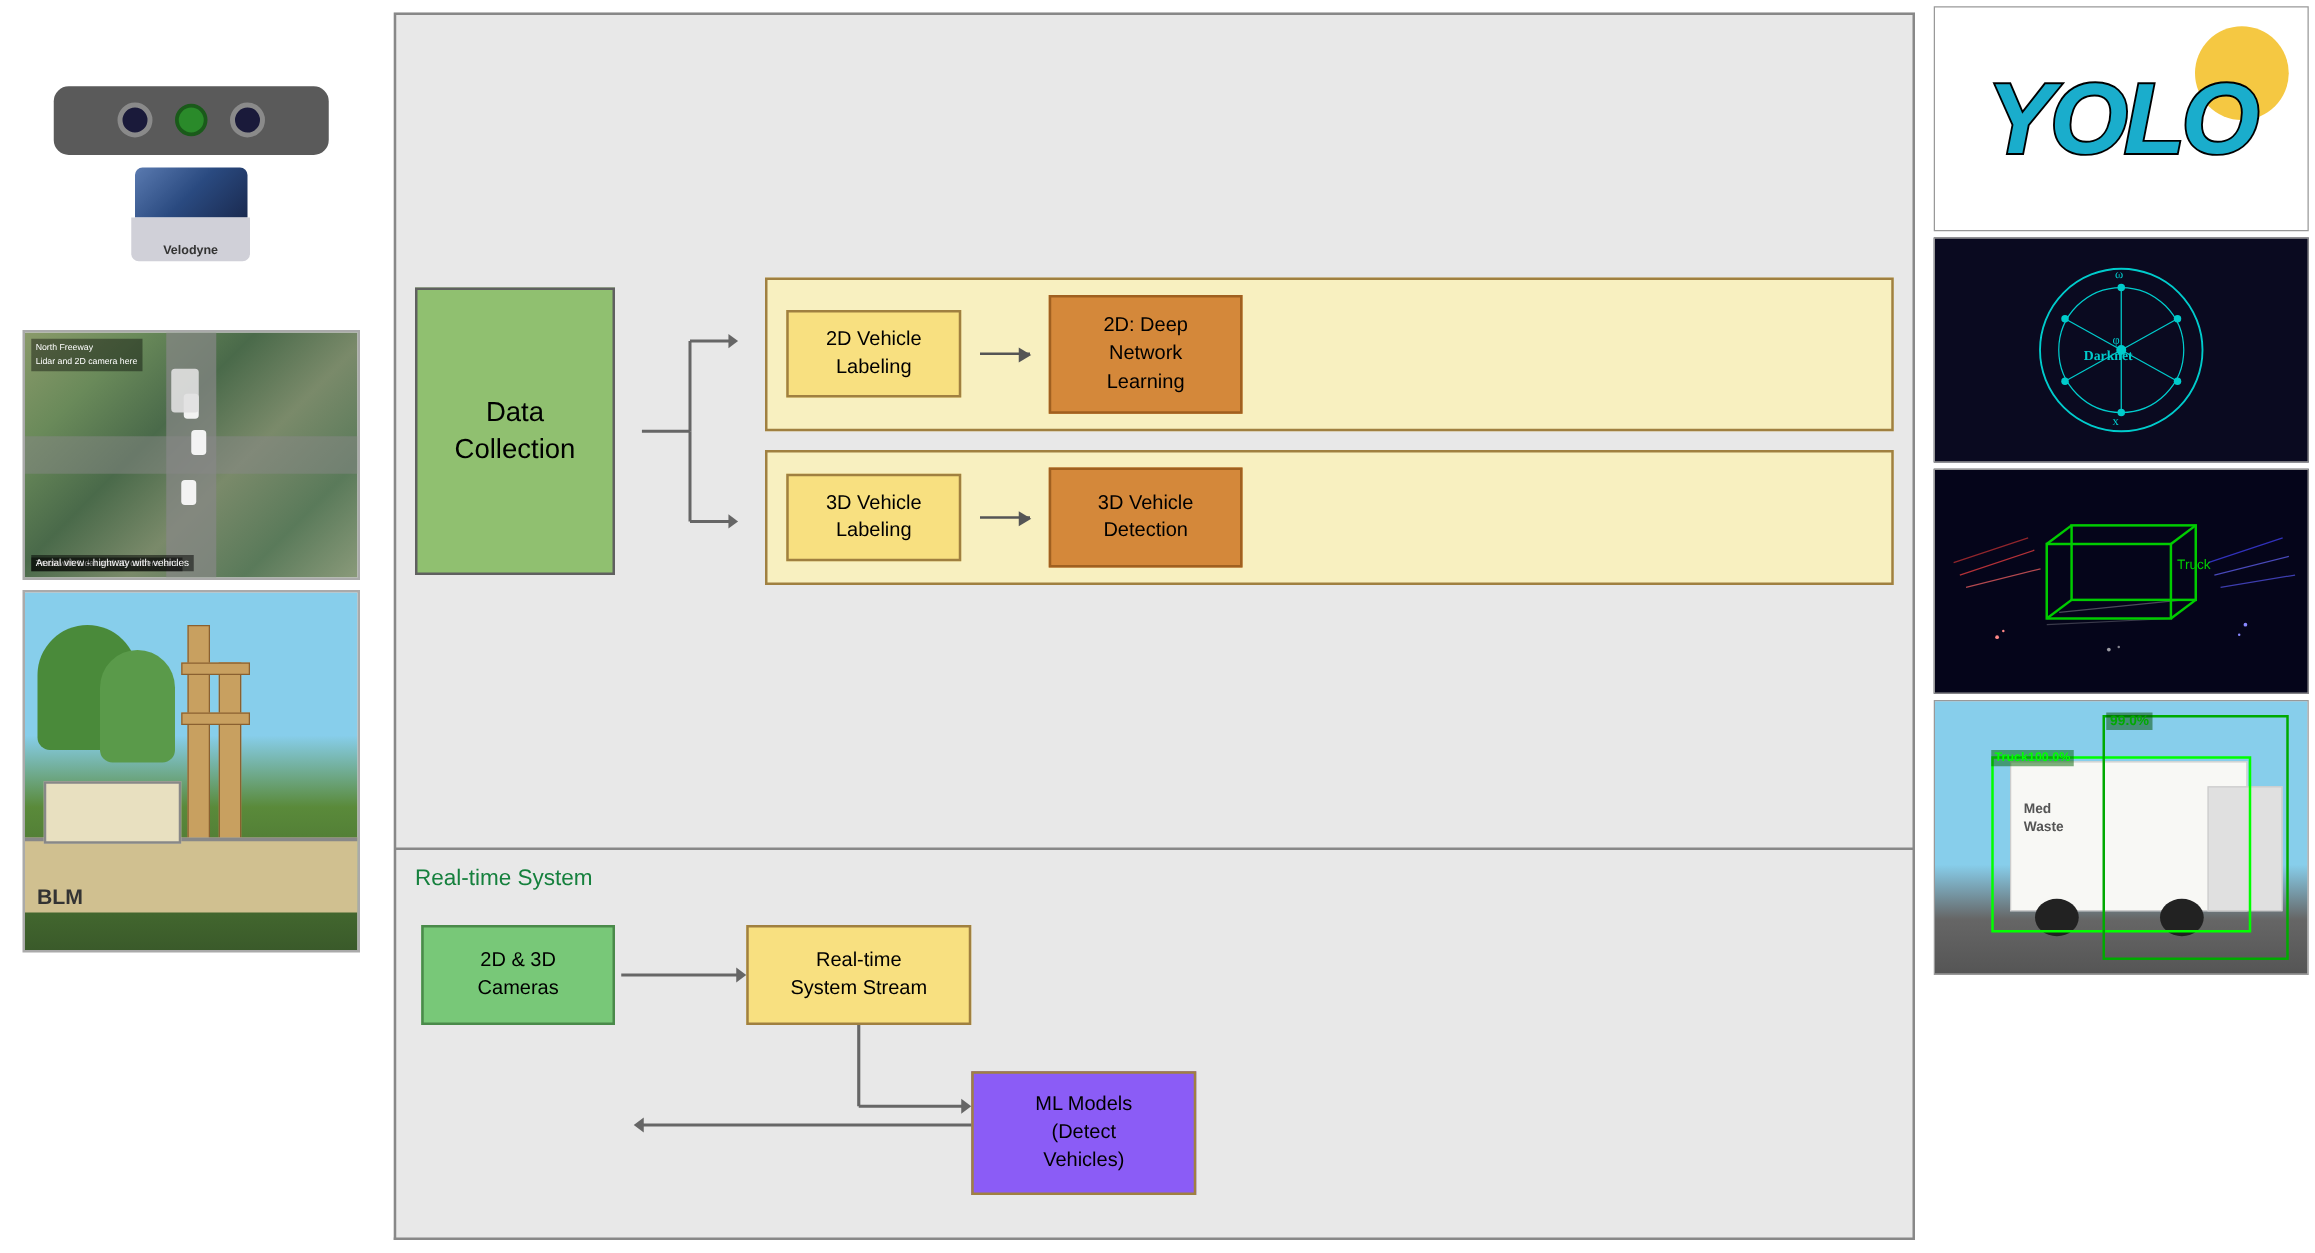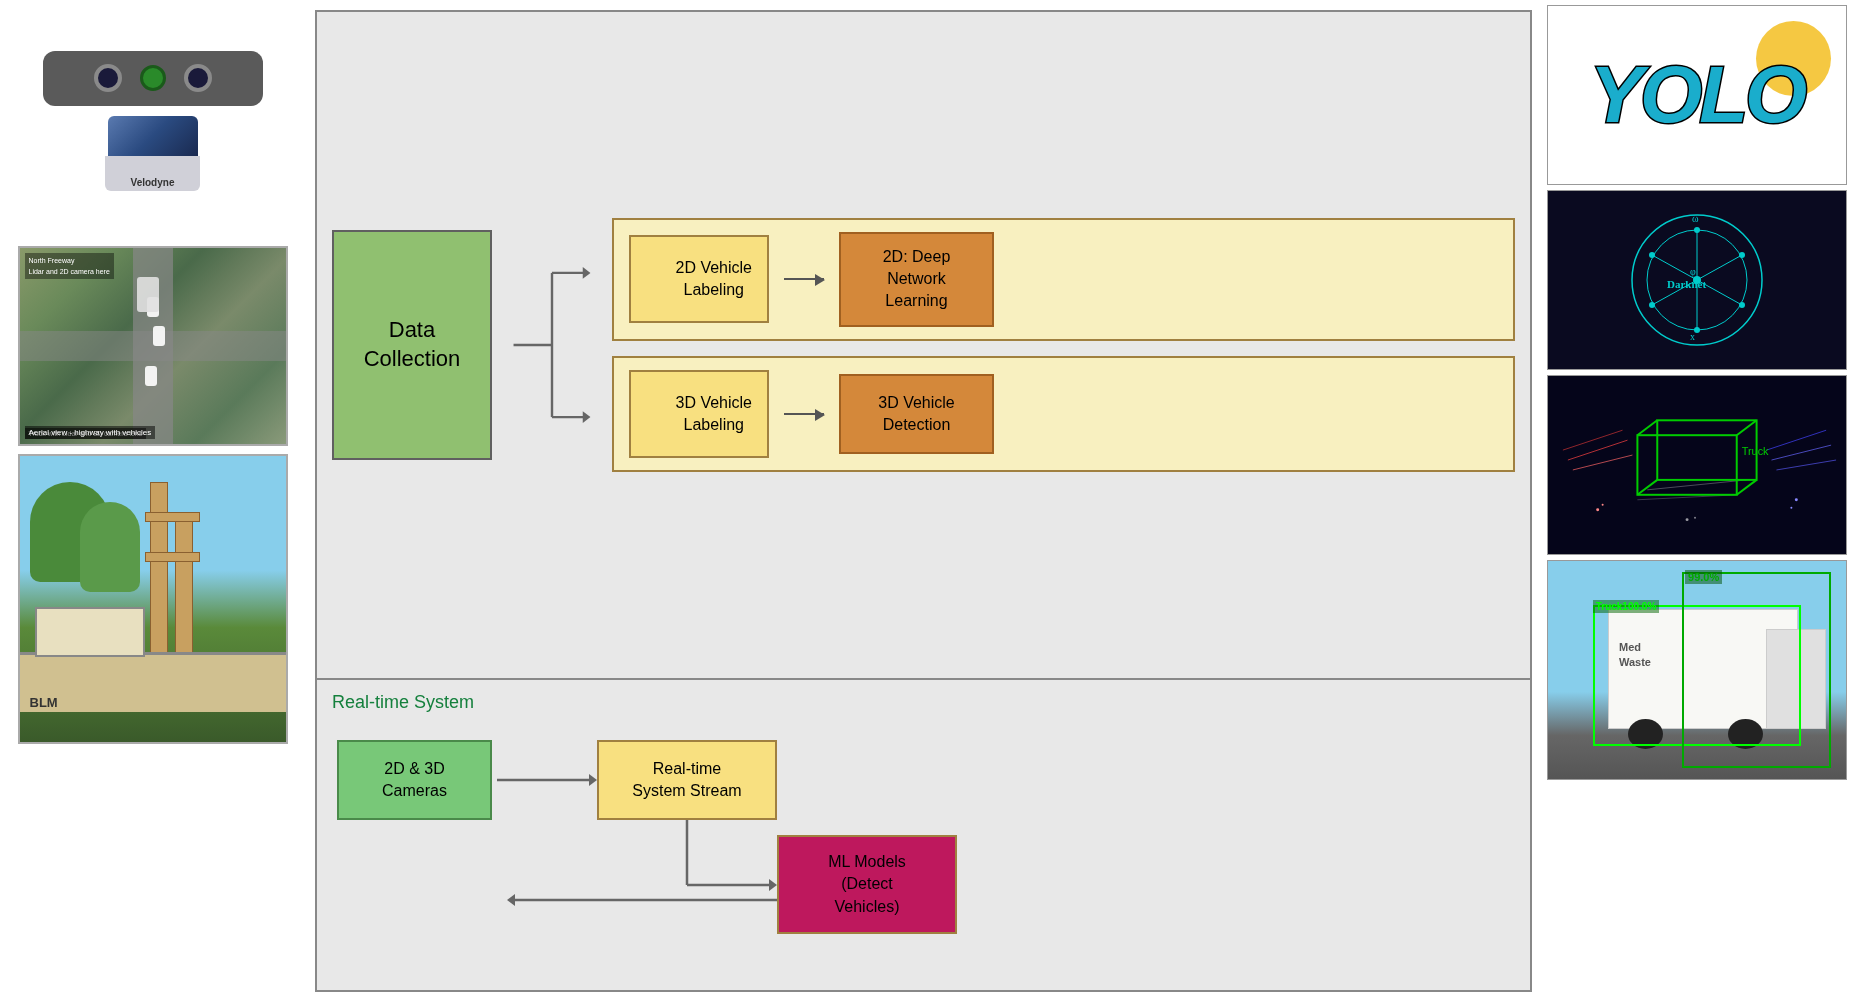--- a/index.html
+++ b/index.html
@@ -12,21 +12,21 @@
       display: flex;
       flex-direction: row;
     }
 
     
     .left-col {
       width: 305px;
       display: flex;
       flex-direction: column;
       align-items: center;
-      padding: 8px 10px;
+      padding: 26px 10px;
       gap: 8px;
       flex-shrink: 0;
     }
 
     .sensor-image {
       width: 270px;
       height: 230px;
       display: flex;
       flex-direction: column;
       align-items: center;
@@ -193,30 +193,30 @@
       padding: 12px 15px;
       display: flex;
       align-items: center;
       gap: 15px;
       flex: 1;
     }
 
     .yellow-box {
       background: #f8e080;
       border: 2px solid #a08040;
-      padding: 20px 15px;
+      padding: 1px 15px;
       font-size: 16px;
       font-weight: normal;
       text-align: center;
       line-height: 1.4;
       min-width: 140px;
       min-height: 70px;
       display: flex;
       align-items: center;
-      justify-content: flex-end;
+      justify-content: center;
     }
 
     .orange-box {
       background: #d4883a;
       border: 2px solid #a06020;
       padding: 12px 15px;
       font-size: 16px;
       font-weight: normal;
       text-align: center;
       line-height: 1.4;
@@ -301,32 +301,33 @@
       text-align: center;
       line-height: 1.4;
       min-width: 155px;
       min-height: 90px;
       display: flex;
       align-items: center;
       justify-content: center;
     }
 
     .rt-yellow-box2 {
-      background: #be185d;
+      background: #8b5cf6;
       border: 2px solid #a08040;
       padding: 14px 18px;
       font-size: 16px;
       font-weight: normal;
       text-align: center;
       line-height: 1.4;
       min-width: 180px;
       min-height: 95px;
       display: flex;
       align-items: center;
       justify-content: center;
+      margin-top: 22px;
     }
 
     
     .right-col {
       width: 310px;
       display: flex;
       flex-direction: column;
       padding: 5px;
       gap: 5px;
       flex-shrink: 0;
@@ -446,21 +447,21 @@
     <div style="position:absolute;bottom:160px;left:10px;width:80px;height:100px;background:#4a8a3a;border-radius:40px 40px 10px 10px"></div>
     <div style="position:absolute;bottom:150px;left:60px;width:60px;height:90px;background:#5a9a4a;border-radius:30px 30px 10px 10px"></div>
 
     <div style="position:absolute;bottom:80px;left:130px;width:18px;height:180px;background:#c8a060;border:1px solid #8a6030"></div>
     <div style="position:absolute;bottom:80px;left:155px;width:18px;height:150px;background:#c8a060;border:1px solid #8a6030"></div>
 
     <div style="position:absolute;bottom:220px;left:125px;width:55px;height:10px;background:#c8a060;border:1px solid #8a6030"></div>
     <div style="position:absolute;bottom:180px;left:125px;width:55px;height:10px;background:#c8a060;border:1px solid #8a6030"></div>
 
     <div style="position:absolute;bottom:30px;left:0;right:0;height:60px;background:#d0c090;border-top:3px solid #888">
-      <div style="position:absolute;bottom:2px;left:10px;font-size:13px;font-weight:bold;color:#333">BLM</div>
+      <div style="position:absolute;bottom:2px;left:10px;font-size:17px;font-weight:bold;color:#333">BLM</div>
     </div>
 
     <div style="position:absolute;bottom:85px;left:15px;width:110px;height:50px;background:#e8e0c0;border:2px solid #888"></div>
   </div>
 </div>
 
 <div class="center-col">
 
   <div class="pipeline-section">
 

